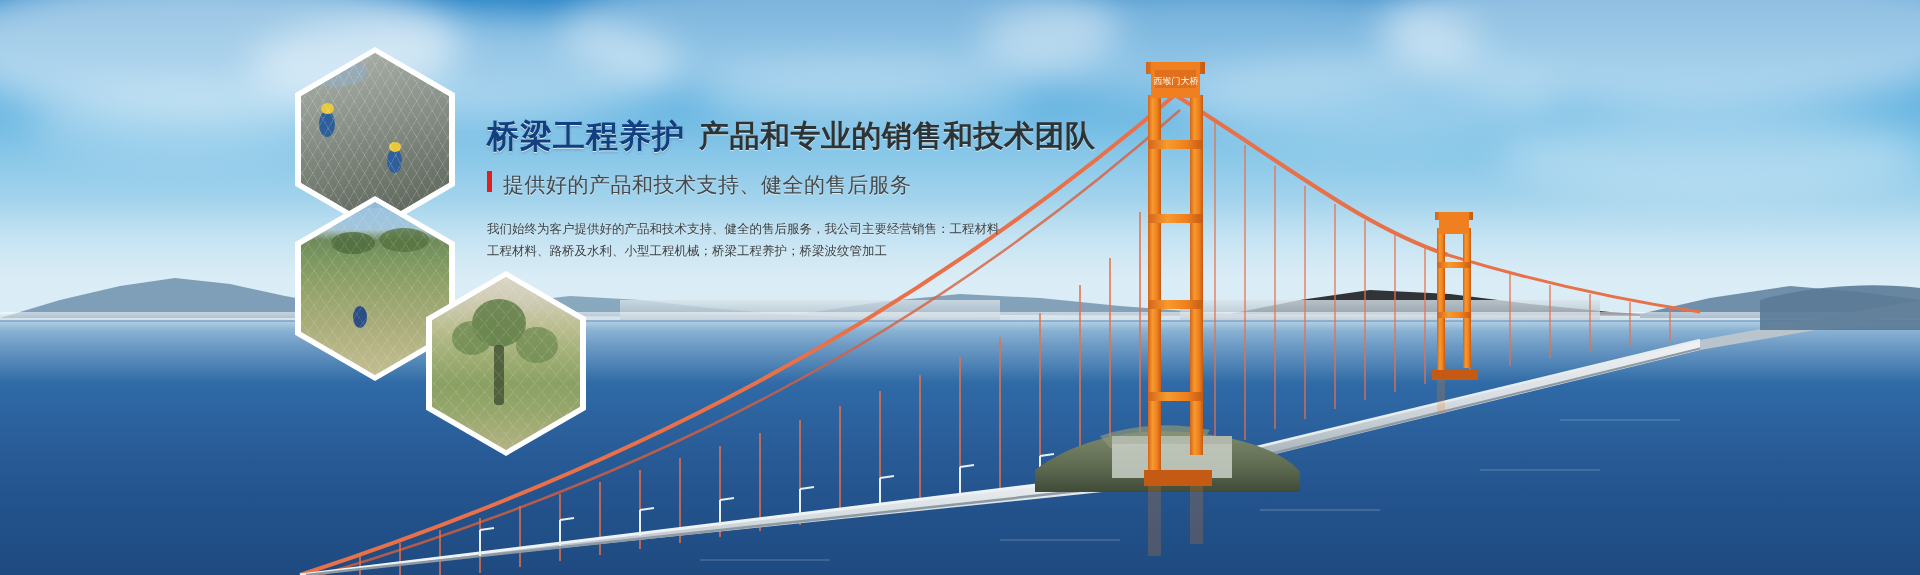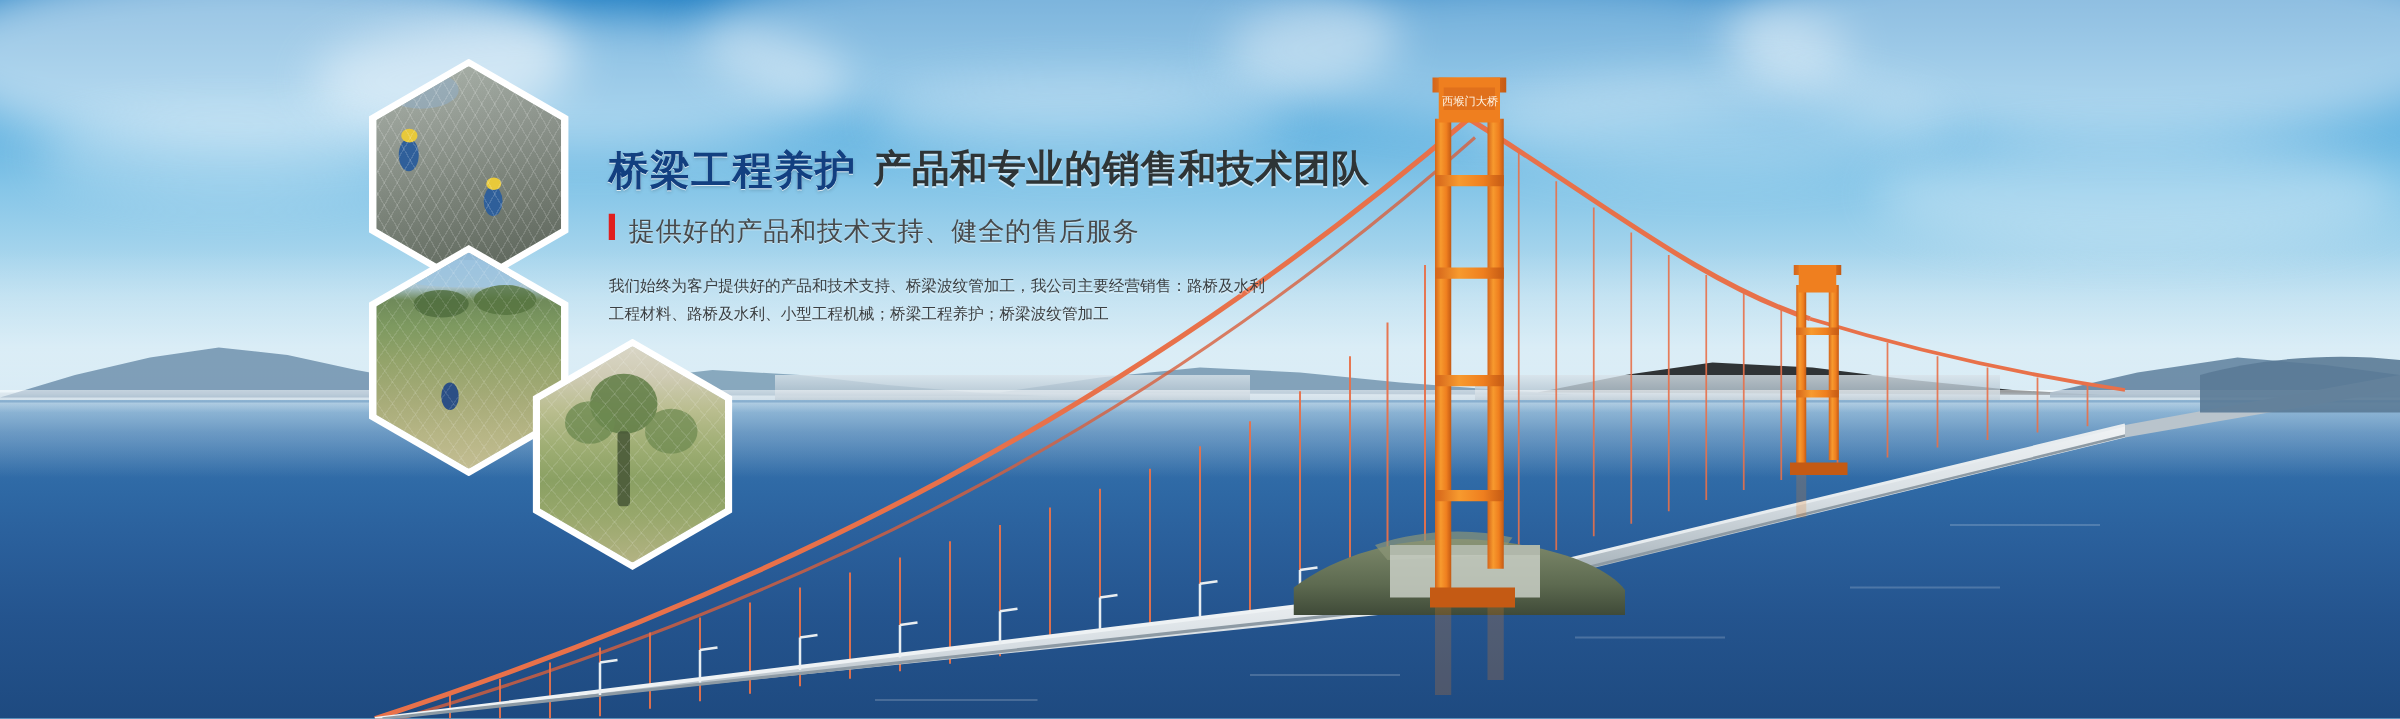--- a/index.html
+++ b/index.html
@@ -376,19 +376,19 @@
       <span class="h-main">桥梁工程养护</span>
       <span class="h-sub">产品和专业的销售和技术团队</span>
     </div>
 
     <div class="subline">
       <span class="redbar"></span>
       <span class="s-text">提供好的产品和技术支持、健全的售后服务</span>
     </div>
 
     <div class="body">
-      <div>我们始终为客户提供好的产品和技术支持、桥梁波纹管加工，我公司主要经营销售：路桥及水利</div>
+      <div>我们始终为客户提供好的产品和技术支持、健全的售后服务，我公司主要经营销售：工程材料</div>
       <div>工程材料、路桥及水利、小型工程机械；桥梁工程养护；桥梁波纹管加工</div>
     </div>
 
   </div>
 
 </div>
 
 </body></html>

